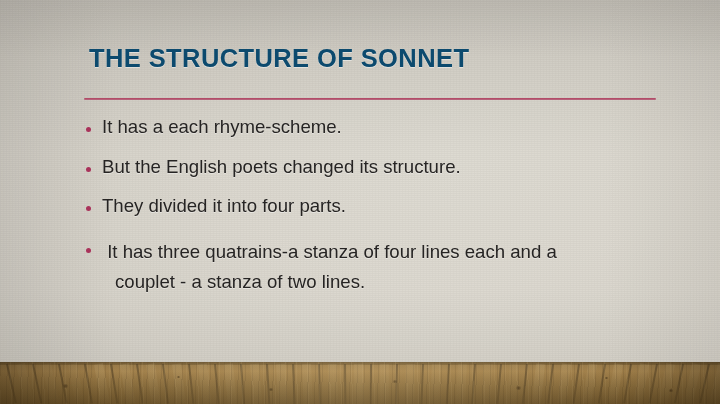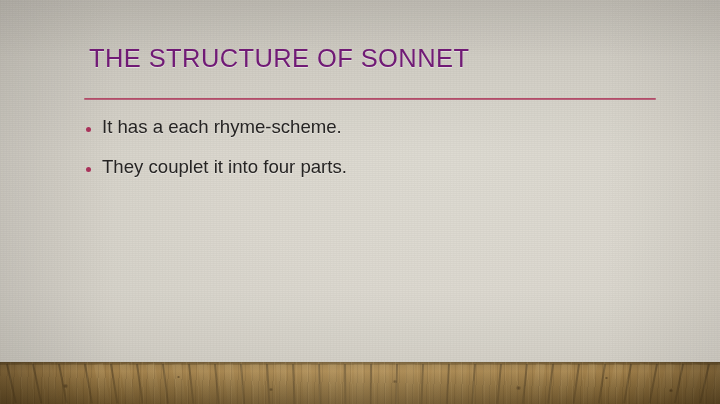--- a/index.html
+++ b/index.html
@@ -49,22 +49,22 @@
     pointer-events: none;
   }
 
   
   .title {
     position: absolute;
     left: 89px;
     top: 44px;
     font-size: 25.5px;
     letter-spacing: .4px;
-    color: #701a75;
-    font-weight: 400;
+    color: #0c4a6e;
+    font-weight: 700;
     white-space: nowrap;
     text-shadow: 0 1px 0 rgba(255,255,255,.45);
   }
 
   
   .title-rule {
     position: absolute;
     left: 84px;
     top: 98px;
     width: 572px;
@@ -177,26 +177,35 @@
 
   <div class="title-rule"></div>
 
   <div class="body">
 
     <div class="bullet-row">
       <span class="bullet-dot"></span>
       <span class="bullet-text">It has a each rhyme-scheme.</span>
     </div>
 
-
     <div class="bullet-row">
       <span class="bullet-dot"></span>
-      <span class="bullet-text">They couplet it into four parts.</span>
-    </div>
-
+      <span class="bullet-text">But the English poets changed its structure.</span>
+    </div>
+
+    <div class="bullet-row">
+      <span class="bullet-dot"></span>
+      <span class="bullet-text">They divided it into four parts.</span>
+    </div>
+
+    <div class="bullet-row wrap">
+      <span class="bullet-dot"></span>
+      <span class="bullet-text"> It has three quatrains-a stanza of four lines each and a</span>
+      <span class="cont">couplet - a stanza of two lines.</span>
+    </div>
 
   </div>
 
   <div class="floor">
     <div class="floor-edge"></div>
     <div class="planks">
         <div class="plank light" style="left: -10px; transform: rotate(-13.72deg); opacity: -0.01;"></div>
         <div class="plank" style="left: 6px; transform: rotate(-12.78deg);"></div>
         <div class="plank light" style="left: 16px; transform: rotate(-12.78deg); opacity: 0.41;"></div>
         <div class="plank" style="left: 32px; transform: rotate(-11.84deg);"></div>

